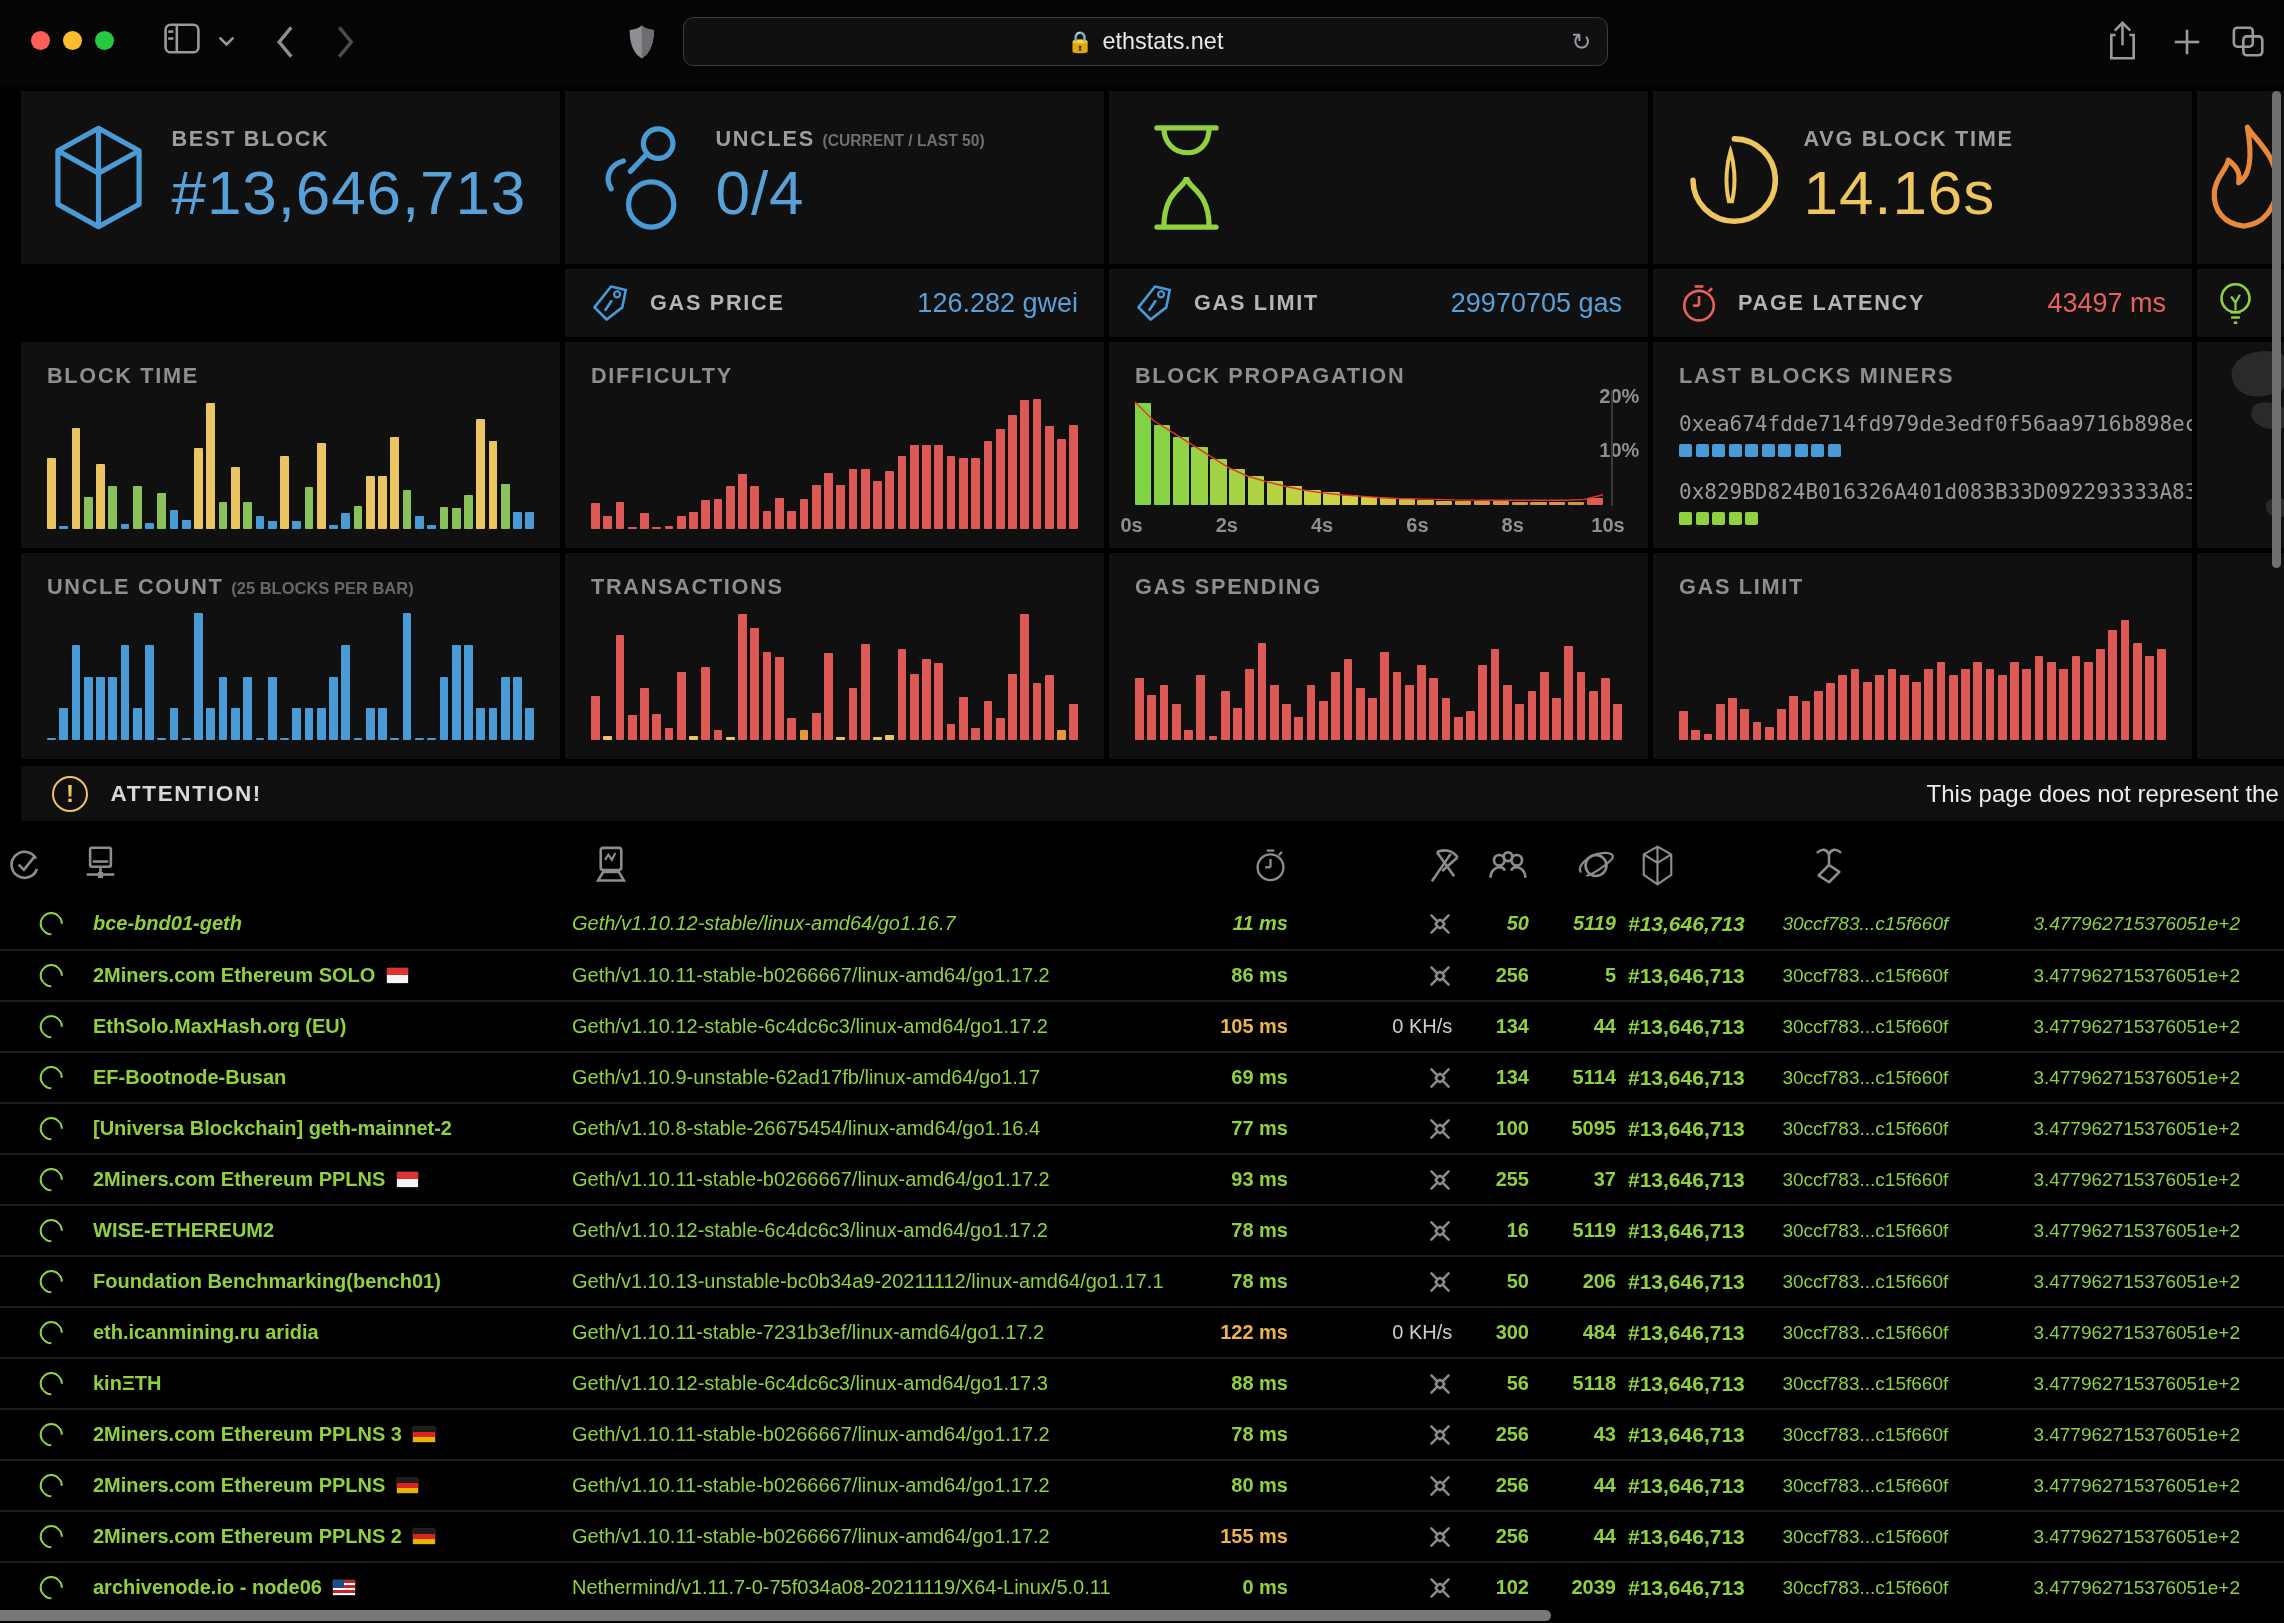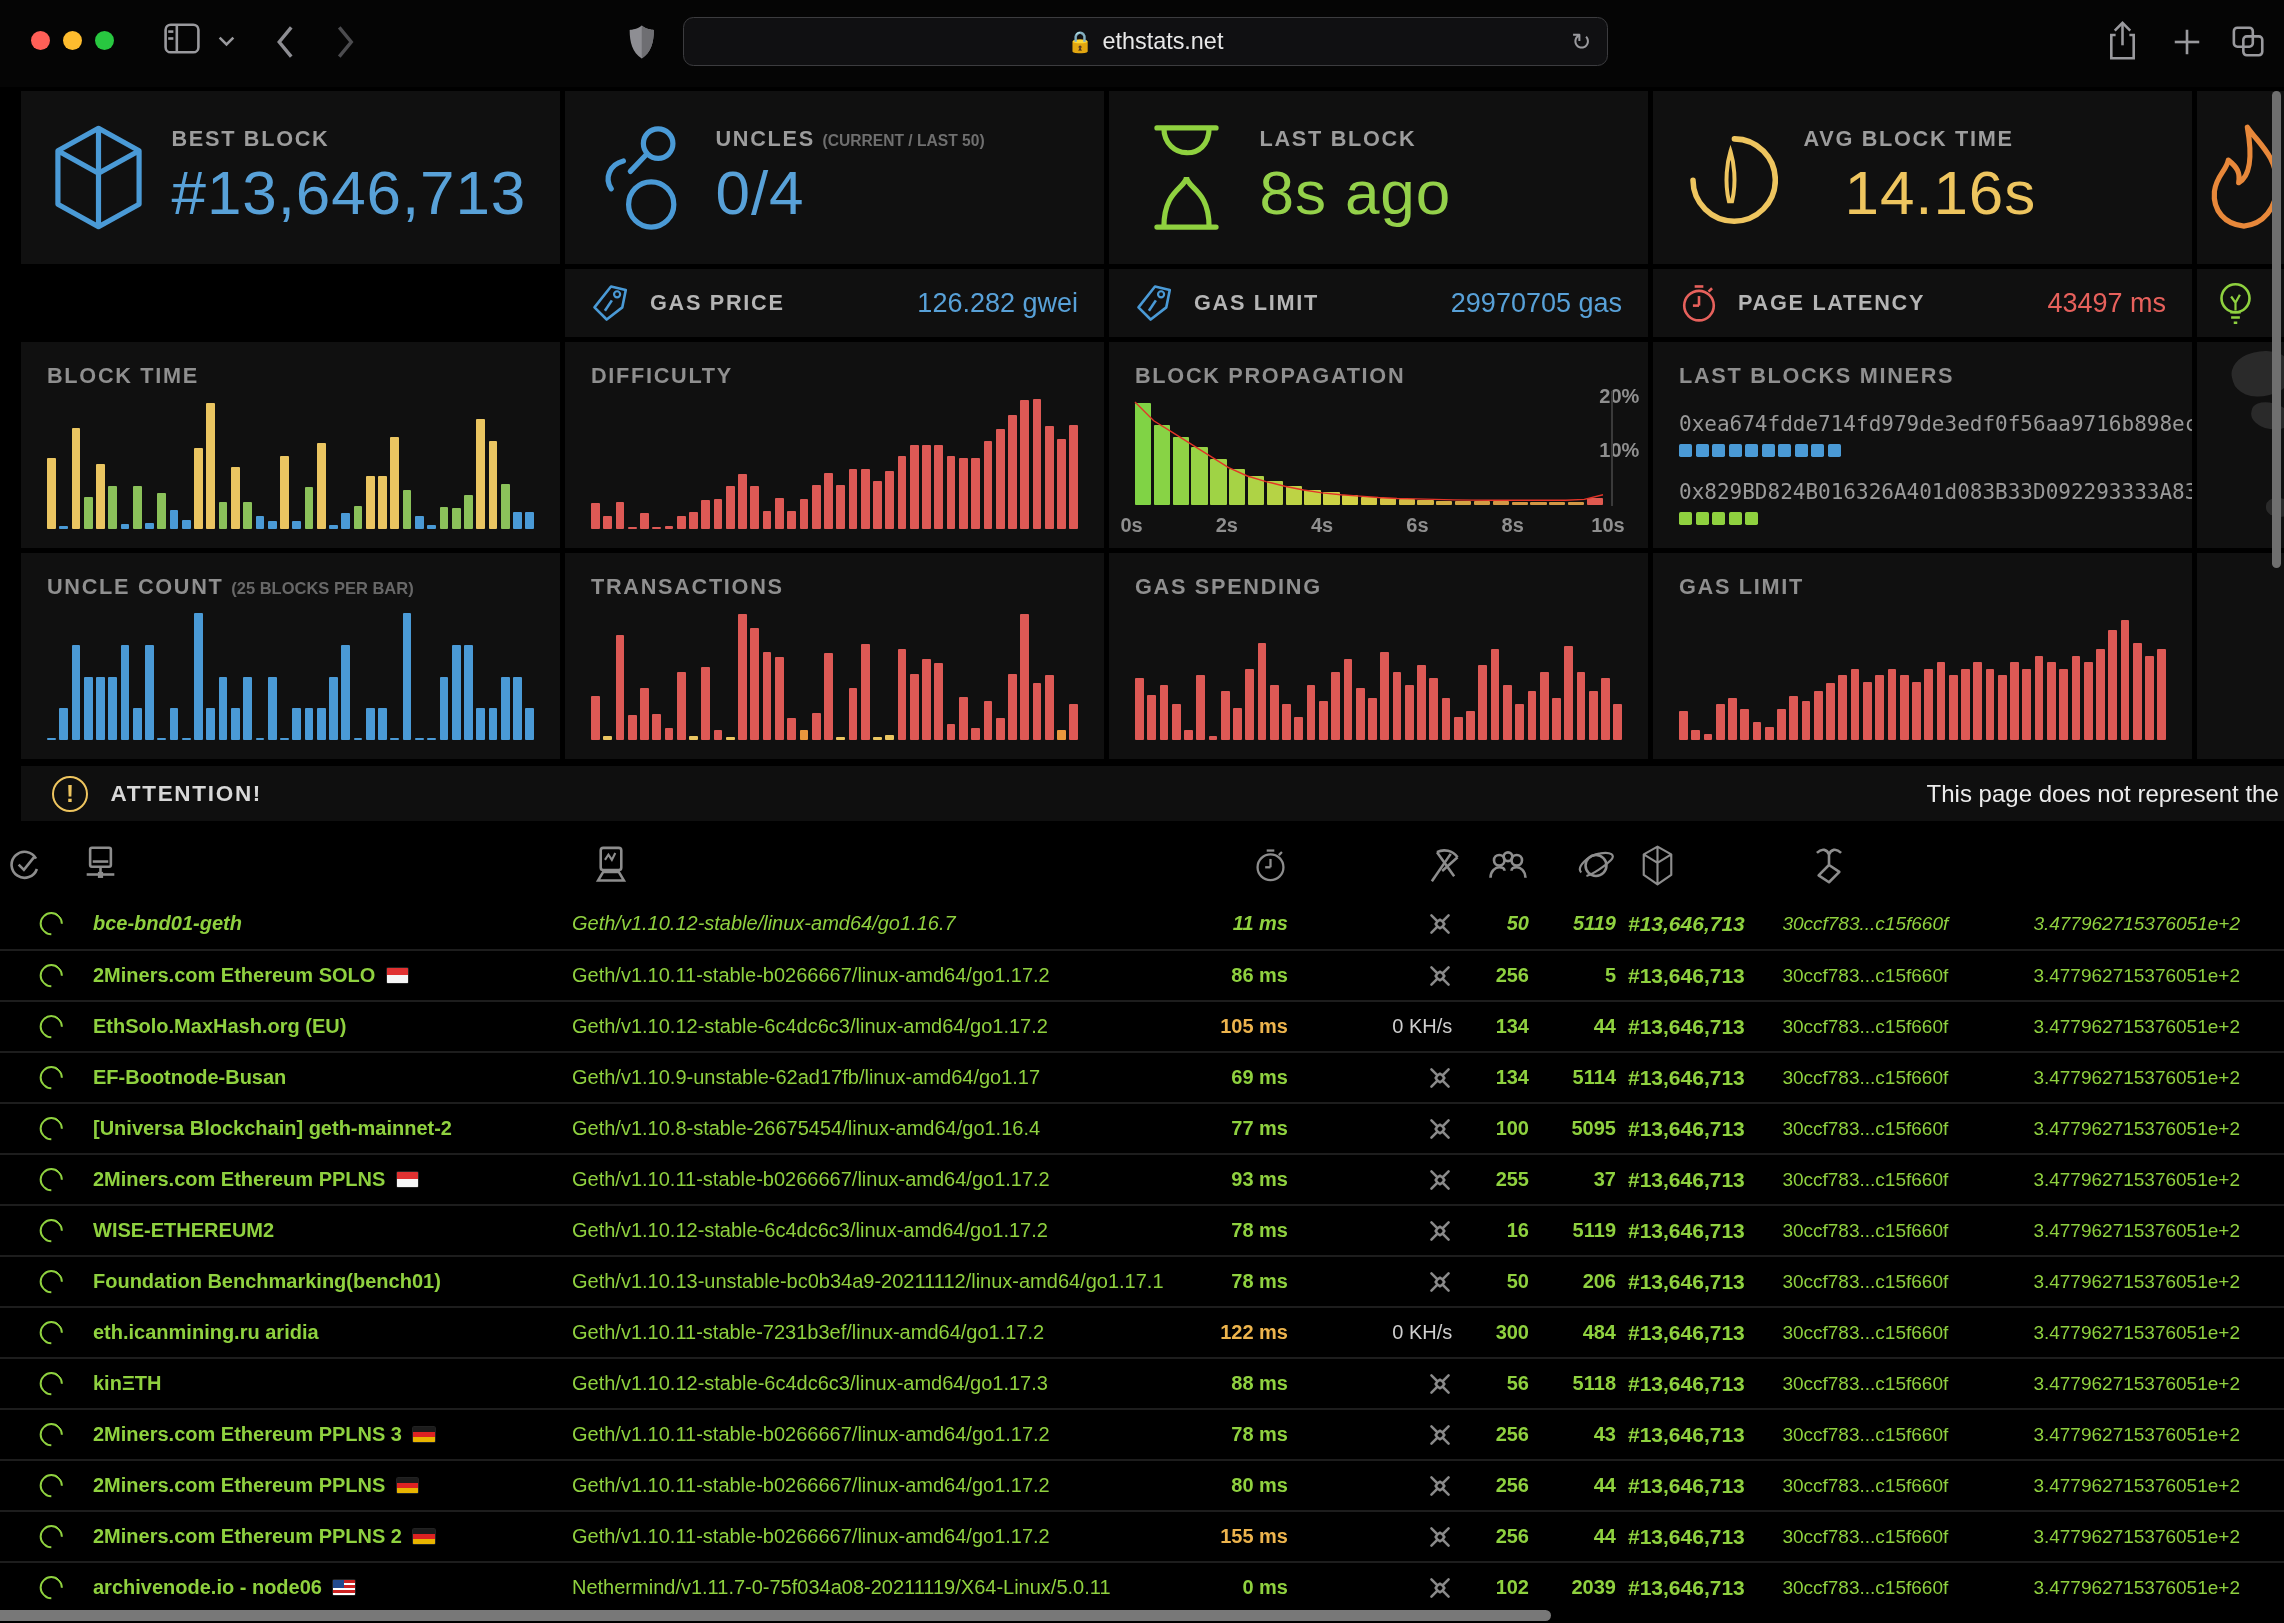--- a/index.html
+++ b/index.html
@@ -31,21 +31,21 @@
   .cardpos3 { left:1653px; width:539px; }
   .cardpos4 { left:2197px; width:87px; }
 
   .bigcard { display:flex; align-items:center; padding-left:29.5px; }
   .bigcard .icon { width:95px; flex:0 0 95px; }
   .bigcard .meat { margin-left:26px; }
   .card-label { color:#9d9d9d; font-size:21.7px; font-weight:bold; letter-spacing:1.7px; }
   .card-label .sub { color:#6f6f6f; font-size:15.6px; font-weight:bold; letter-spacing:0; }
   .card-value { font-size:62px; font-weight:200; letter-spacing:0.9px; margin-top:5.2px; font-stretch:condensed; }
   .c-blue  { color:#58a1d8; } .c-green { color:#94d14a; }
-  .c-gold  { color:#eec55f;margin-left:41px; } .c-red   { color:#e7615c; }
+  .c-gold  { color:#eec55f; } .c-red   { color:#e7615c; }
 
   .statcell { display:flex; align-items:center; padding:0 26px; }
   .statcell .sicon { width:40px; flex:0 0 40px; }
   .statcell .slabel { color:#b5b5b5; font-size:21.7px; font-weight:bold; letter-spacing:1.7px; margin-left:19px; }
   .statcell .svalue { margin-left:auto; font-size:27px; font-weight:300; }
 
   .chartpanel { padding:21px 26px; }
   .chart-title { color:#8f8f8f; font-size:21.7px; font-weight:bold; letter-spacing:1.7px; }
   .chart-title .sub { color:#686868; font-size:16.5px; letter-spacing:0; }
   .bars { position:absolute; left:26px; right:26px; bottom:19px; height:130px;
@@ -195,24 +195,20 @@
           <span class="sub">(CURRENT / LAST 50)</span>
         </div>
         <div class="card-value c-blue">0/4</div>
       </div>
     </div>
 
     <div class="panel row1-card cardpos2 bigcard">
       <svg class="icon line-ic" width="80" height="113" viewBox="0 0 92 130">
         <path d="M12 8 H80 M12 122 H80 M20 8 C20 44 72 48 72 8 M20 122 C20 80 44 78 46 65 C48 78 72 80 72 122" fill="none" stroke="#8fd13f" stroke-width="6" stroke-linecap="round"></path>
       </svg>
-      <div class="meat">
-        <div class="card-label">LAST BLOCK</div>
-        <div class="card-value c-green">8s ago</div>
-      </div>
     </div>
 
     <div class="panel row1-card cardpos3 bigcard">
       <svg class="icon line-ic" width="104" height="113" viewBox="0 0 120 130">
         <path d="M96 96 A52 52 0 1 0 22 96" fill="none" stroke="#eec55f" stroke-width="7" stroke-linecap="round" transform="rotate(135 60 65)"></path>
         <path d="M58 95 C52 70 56 45 60 32 C64 45 68 70 62 95 Z" fill="none" stroke="#eec55f" stroke-width="5"></path>
       </svg>
       <div class="meat">
         <div class="card-label">AVG BLOCK TIME</div>
         <div class="card-value c-gold">14.16s</div>

